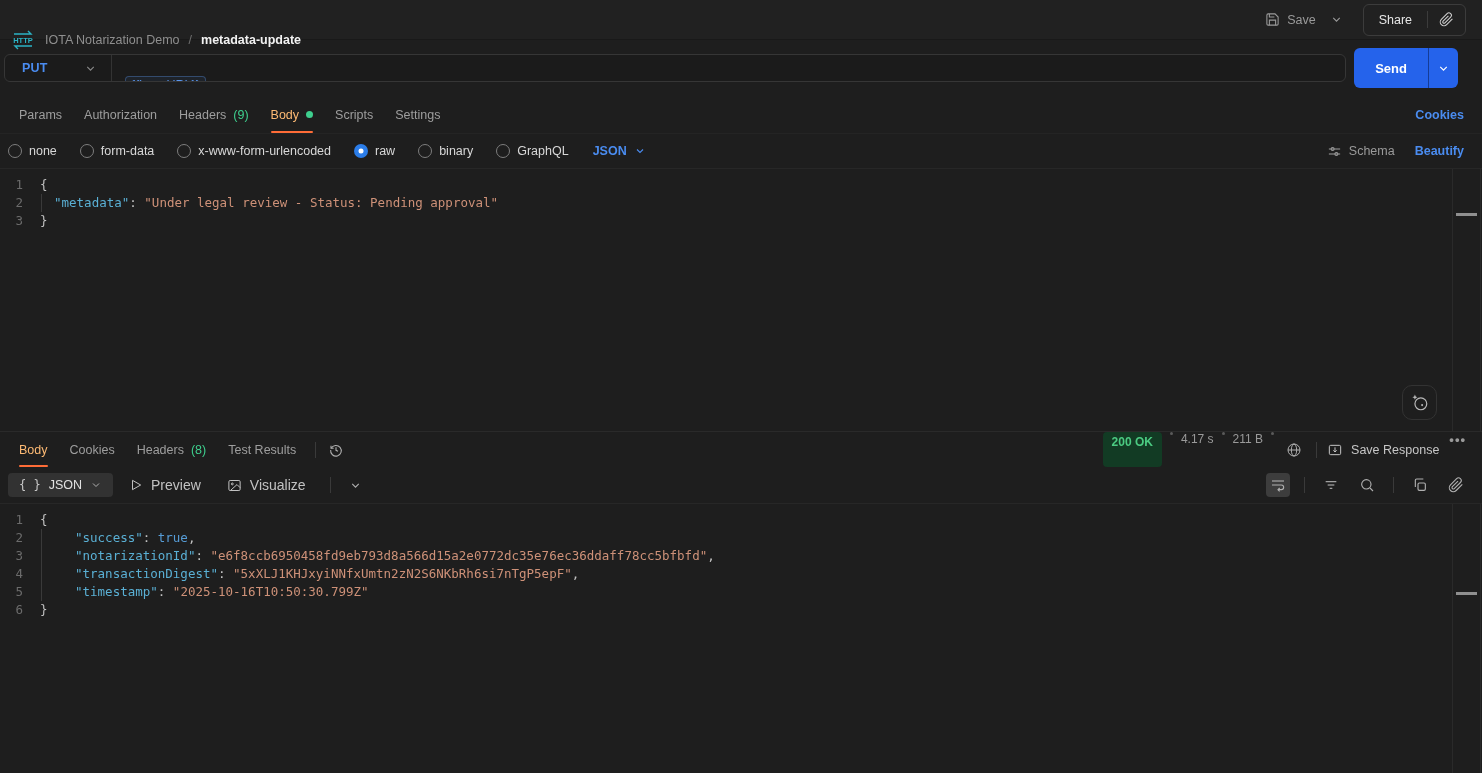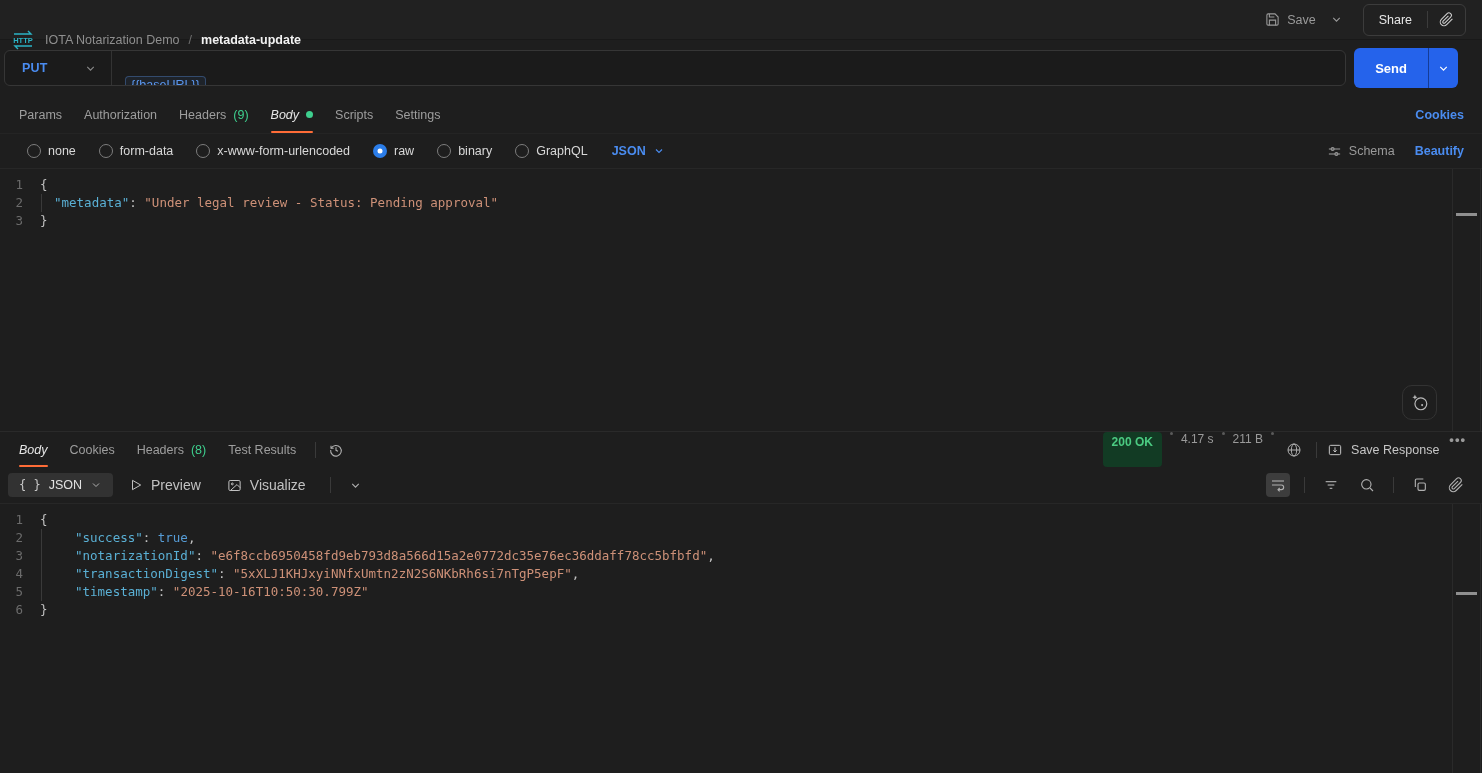--- a/index.html
+++ b/index.html
@@ -16,43 +16,43 @@
   .header-right { margin-left:auto; display:flex; align-items:center; }
   .save-btn { display:flex; align-items:center; gap:7px; color:#9a9a9a; font-size:12.5px; padding:6px 8px; border-radius:4px; cursor:pointer; }
   .save-caret { color:#9a9a9a; padding:6px 6px; cursor:pointer; display:flex; align-items:center; }
   .share-group { display:flex; align-items:center; border:1px solid #3c3c3c; border-radius:6px; margin-left:14px; height:32px; }
   .share-label { padding:0 15px; color:#e6e6e6; font-size:12.5px; cursor:pointer; }
   .share-divider { width:1px; height:17px; background:#3c3c3c; }
   .share-link { padding:0 11px; color:#cfcfcf; cursor:pointer; display:flex; align-items:center; }
 
   
   .request-bar { flex:0 0 56px; display:flex; align-items:center; gap:8px; padding:8px 24px 8px 4px; }
-  .url-box { flex:1; height:36px; display:flex; align-items:center; background:#1b1b1b; border:1px solid #363636; border-radius:6px; overflow:hidden; }
+  .url-box { flex:1; height:28px; display:flex; align-items:center; background:#1b1b1b; border:1px solid #363636; border-radius:6px; overflow:hidden; }
   .method-select { width:106px; flex:0 0 106px; display:flex; align-items:center; justify-content:space-between; padding:0 14px 0 17px; cursor:pointer; }
   .method-label { color:#4a8cf0; font-weight:700; font-size:12.5px; letter-spacing:.2px; }
   .method-caret { color:#8a8a8a; display:flex; }
   .method-divider { width:1px; align-self:stretch; background:#333333; }
   .url-field { flex:1; display:flex; align-items:center; padding-left:13px; gap:3px; font-size:13px; cursor:text; white-space:nowrap;margin-top:34px; }
   .baseurl-chip { color:#5b97ef; background:rgba(74,140,240,0.07); border:1px solid rgba(91,151,239,0.35); border-radius:4px; padding:1px 5px; font-size:12.5px; }
   .url-path { color:#e9e9e9; }
   .send-btn { height:40px; display:flex; flex:0 0 auto; cursor:pointer; }
   .send-main { background:#2563eb; color:#fff; font-weight:600; font-size:13px; padding:0 21px; display:flex; align-items:center; border-radius:6px 0 0 6px; }
   .send-caret { background:#2563eb; border-left:1px solid rgba(10,30,80,0.55); border-radius:0 6px 6px 0; padding:0 8px; display:flex; align-items:center; color:#fff; }
 
   
   .req-tabs { flex:0 0 38px; display:flex; align-items:stretch; padding:0 18px 0 8px; border-bottom:1px solid #242424; }
   .tab { display:flex; align-items:center; gap:7px; padding:0 11px; color:#9e9e9e; font-size:12.5px; position:relative; cursor:pointer; }
-  .tab.active { color:#e5e5e5;font-style:italic; }
+  .tab.active { color:#fdba74; }
   .tab.active::after { content:""; position:absolute; left:11px; right:11px; bottom:0; height:2px; background:#ff6c37; border-radius:1px; }
   .tab-count { color:#3ecf8e; }
   .tab-dot { width:7px; height:7px; border-radius:50%; background:#3ecf8e; }
   .cookies-link { margin-left:auto; align-self:center; color:#4a8cf0; font-size:12.5px; font-weight:600; cursor:pointer; }
 
   
-  .body-type-row { flex:0 0 34px; display:flex; align-items:center; gap:23px; padding:0 18px 0 27px; }
+  .body-type-row { flex:0 0 34px; display:flex; align-items:center; gap:23px; padding:0 18px 0 8px; }
   .radio-option { display:flex; align-items:center; cursor:pointer; }
   .radio-circle { width:14px; height:14px; border:1.5px solid #7d7d7d; border-radius:50%; position:relative; flex:0 0 14px; }
   .radio-circle.selected { border:none; background:#2b7de9; }
   .radio-circle.selected::after { content:""; width:5px; height:5px; background:#fff; border-radius:50%; position:absolute; top:50%; left:50%; transform:translate(-50%,-50%); }
   .radio-label { color:#d8d8d8; font-size:12.5px; margin-left:7px; }
   .lang-select { display:flex; align-items:center; gap:7px; color:#4a8cf0; font-weight:600; font-size:12.5px; cursor:pointer; margin-left:1px; }
   .body-row-right { margin-left:auto; display:flex; align-items:center; gap:20px; }
   .schema-btn { display:flex; align-items:center; gap:7px; color:#9a9a9a; font-size:12.5px; cursor:pointer; }
   .beautify-btn { color:#4a8cf0; font-size:12.5px; font-weight:600; cursor:pointer; }
 

